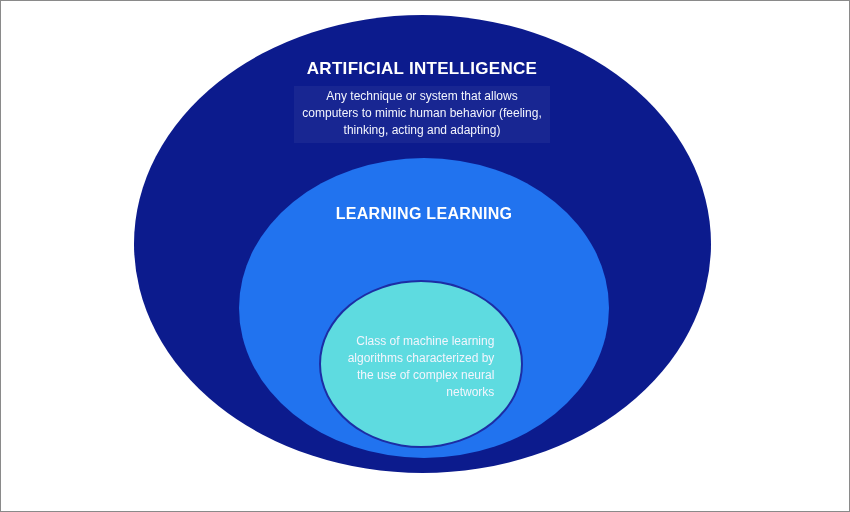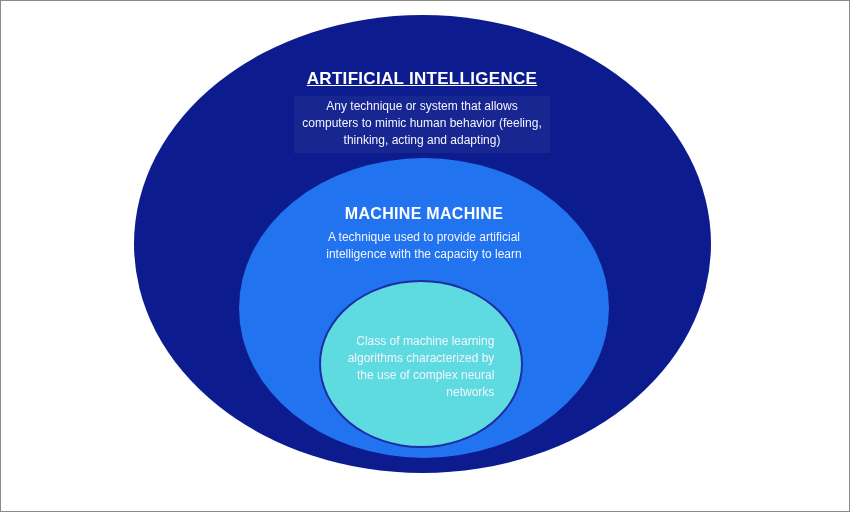--- a/index.html
+++ b/index.html
@@ -54,23 +54,22 @@
   }
   .textblock .desc {
     font-size: 12px;
     line-height: 17px;
     white-space: pre-line;
     color: #f3f5fd;
     display: inline-block;
   }
   .text-ai {
     left: 171px;
-    top: 68px;
+    top: 58px;
     width: 500px;
-    text-decoration: underline;
   }
   .text-ai .title { font-size: 17px; }
   .text-ai .desc {
     margin-top: 7px;
     padding: 2px 8px 4px 8px;
     background: rgba(255, 255, 255, 0.05);
   }
   .text-ml {
     left: 173px;
     top: 204px;
@@ -98,23 +97,21 @@
   <div class="ellipse inner" style="background: rgb(94, 219, 224); border-color: rgb(28, 45, 165);"></div>
 
   <div class="textblock text-ai">
     <div class="title">ARTIFICIAL INTELLIGENCE</div>
     <div class="desc">Any technique or system that allows
 computers to mimic human behavior (feeling,
 thinking, acting and adapting)</div>
   </div>
 
   <div class="textblock text-ml">
-    <div class="title">MACHINE MACHINE</div>
-    <div class="desc">A technique used to provide artificial
-intelligence with the capacity to learn</div>
+    <div class="title">LEARNING LEARNING</div>
   </div>
 
   <div class="textblock text-dl">
     <div class="desc">Class of machine learning
 algorithms characterized by
 the use of complex neural
 networks</div>
   </div>
 
 </div>

